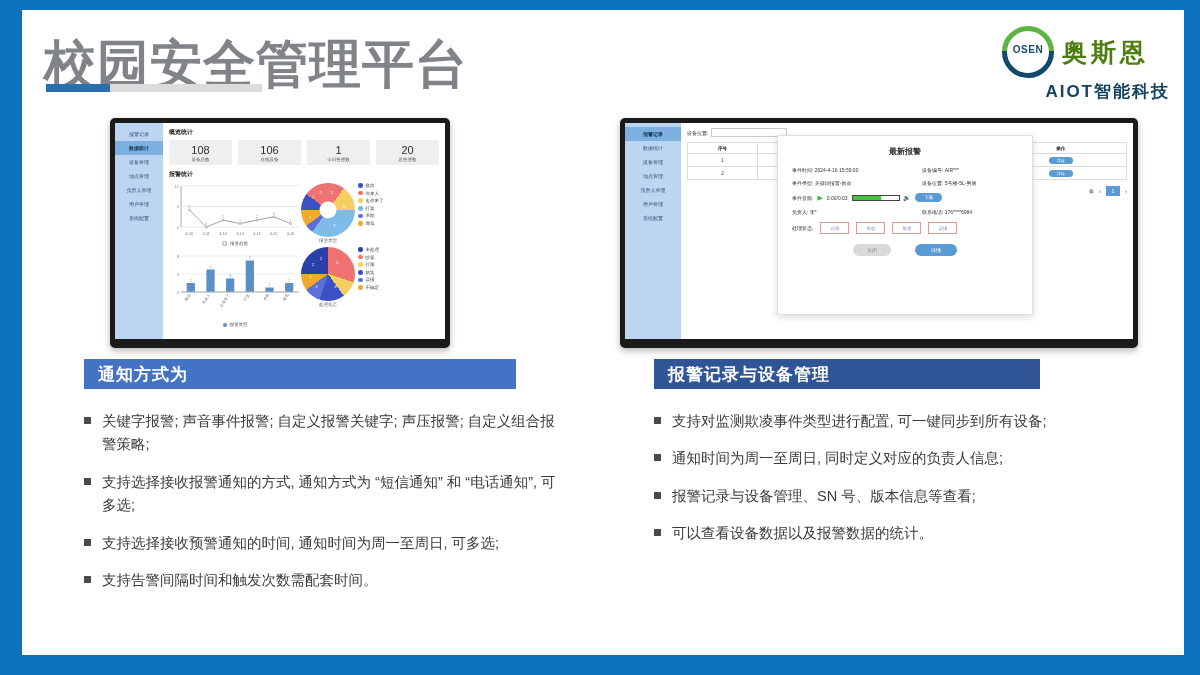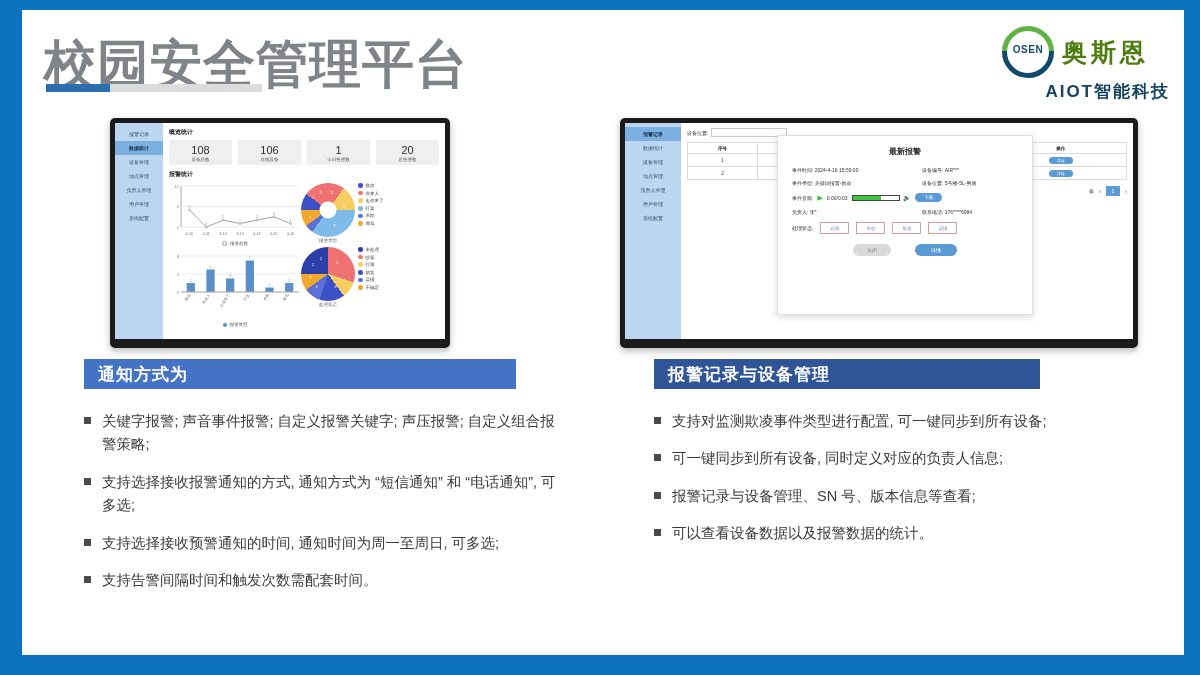--- a/index.html
+++ b/index.html
@@ -508,21 +508,21 @@
         <div class="txt">支持告警间隔时间和触发次数需配套时间。</div>
       </div>
     </div>
   <div class="bullets" id="bullets-right">
       <div class="bullet">
         <div class="sq"></div>
         <div class="txt">支持对监测欺凌事件类型进行配置, 可一键同步到所有设备;</div>
       </div>
       <div class="bullet">
         <div class="sq"></div>
-        <div class="txt">可一键同步到所有设备, 同时定义对应的负责人信息;</div>
+        <div class="txt">通知时间为周一至周日, 同时定义对应的负责人信息;</div>
       </div>
       <div class="bullet">
         <div class="sq"></div>
         <div class="txt">报警记录与设备管理、SN 号、版本信息等查看;</div>
       </div>
       <div class="bullet">
         <div class="sq"></div>
         <div class="txt">可以查看设备数据以及报警数据的统计。</div>
       </div>
     </div>

